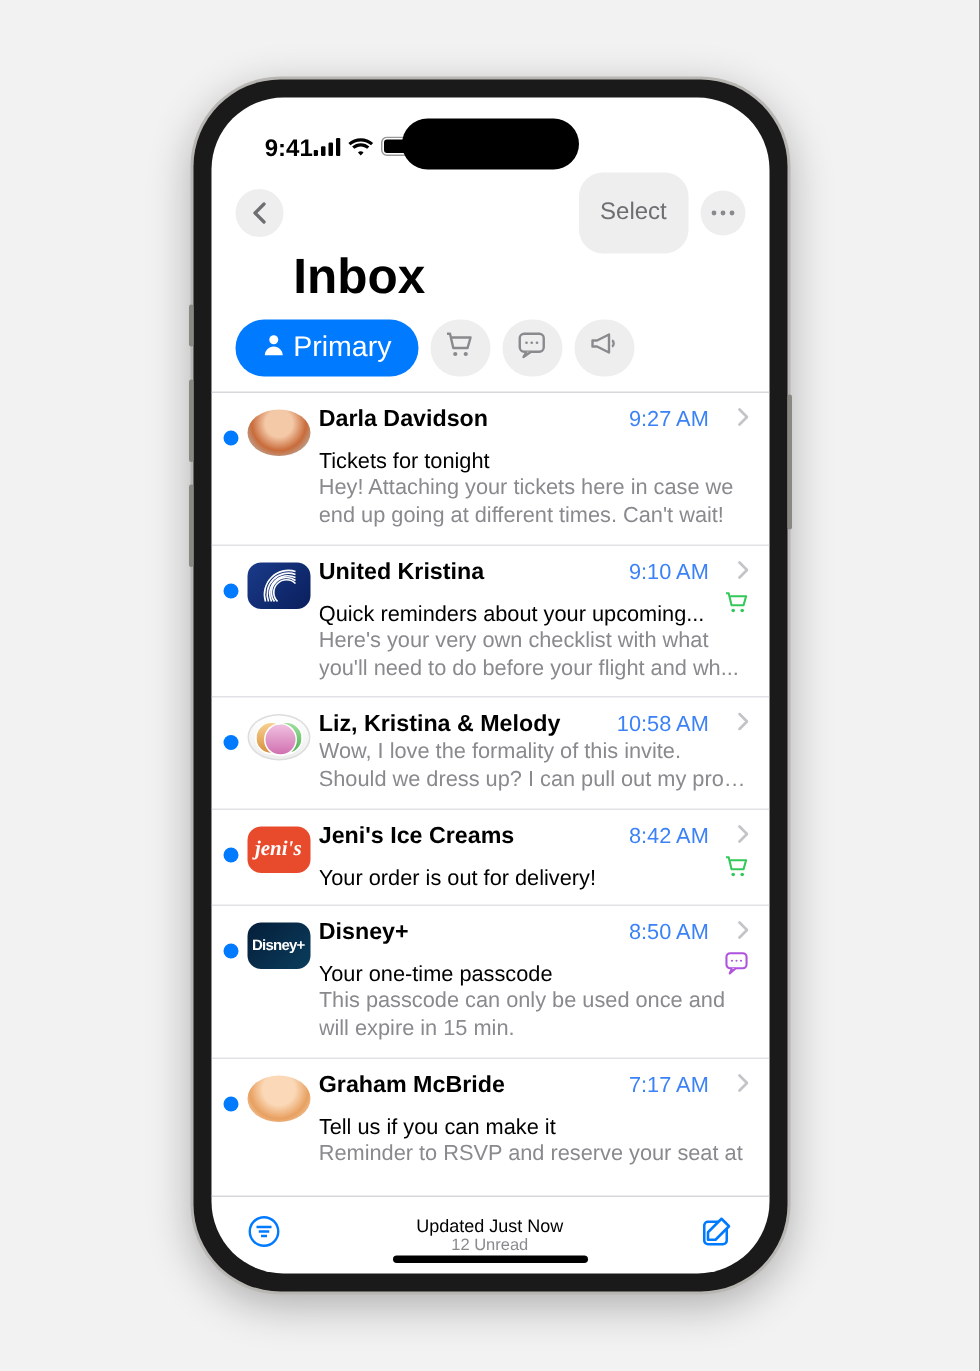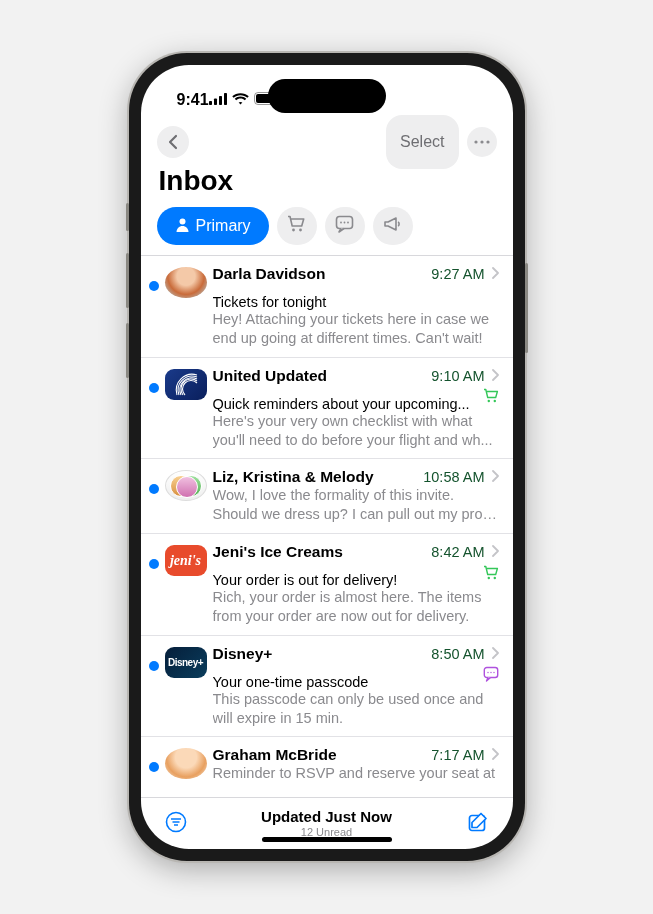--- a/index.html
+++ b/index.html
@@ -63,30 +63,30 @@
     background: #eeeeef; border-radius: 16px;
     padding: 18px 14px; font-size: 16px; color: #6e6e72; text-align: center;
   }
   .more-btn {
     width: 30px; height: 30px; border-radius: 50%;
     background: #eeeeef;
     display: flex; align-items: center; justify-content: center;
     color: #8a8a8e; font-weight: bold; letter-spacing: 1px;
   }
   .title-row { padding: 2px 18px 8px; }
-  .title { font-size: 28px; font-weight: 700; }
+  .title { font-size: 33px; font-weight: 700; margin-left: 37px; }
   .filters {
     display: flex; gap: 8px; padding: 2px 16px 10px;
     border-bottom: 0.5px solid #d8d8dc;
   }
   .filter-primary {
     background: #007aff; color: #fff;
     border-radius: 20px; padding: 8px 18px;
     display: flex; align-items: center; gap: 6px;
-    font-size: 16px; font-weight: 500;
+    font-size: 19px; font-weight: 500;
   }
   .filter-icon-btn {
     width: 40px; height: 38px; border-radius: 20px;
     background: #eeeeef; display: flex;
     align-items: center; justify-content: center;
   }
   .messages {
     flex: 1; overflow: hidden;
     display: flex; flex-direction: column;
   }
@@ -113,41 +113,41 @@
   .av-group .mini { position:absolute; width:22px; height:22px; border-radius:50%; border:1.5px solid #fff; }
   .av-group .m1 { background: linear-gradient(#f8d090,#d89040); top:4px; left:4px; }
   .av-group .m2 { background: linear-gradient(#a0e0a0,#50b050); top:4px; right:4px; }
   .av-group .m3 { background: linear-gradient(#f0c0e0,#d070b0); bottom:2px; left:10px; }
   .av-jenis { background: #e84b2c; font-family: cursive; font-style: italic; font-size: 14px; }
   .av-disney { background: linear-gradient(135deg, #051e3a, #0a3d5c); font-size: 10px; letter-spacing: -0.5px; }
   .av-graham { background: radial-gradient(circle at 50% 30%, #fbd9b8 35%, #e8a060 65%, #f5e8d8 100%); }
   .content-col { flex: 1; min-width: 0; }
   .line1 { display: flex; justify-content: space-between; align-items: baseline; }
   .sender { font-size: 15.5px; font-weight: 600; }
-  .time-wrap { display: flex; align-items: center; gap: 6px; color: #14532d; font-size: 14.5px; }
+  .time-wrap { display: flex; align-items: center; gap: 18px; color: #3b82f6; font-size: 14.5px; }
   .line2 { display: flex; justify-content: space-between; align-items: center; gap: 6px; }
   .subject {
     font-size: 14.5px; font-weight: 400;
     white-space: nowrap; overflow: hidden; text-overflow: ellipsis;
     flex: 1;
     margin-top: 11px;
   }
   .cat-icon { flex-shrink: 0; width: 16px; height: 16px; }
   .preview {
     font-size: 14.5px; color: #8a8a8e; line-height: 1.3;
     display: -webkit-box; -webkit-line-clamp: 2; -webkit-box-orient: vertical;
     overflow: hidden;
   }
   .toolbar {
     height: 52px; border-top: 0.5px solid #d8d8dc;
     display: flex; justify-content: space-between; align-items: center;
     padding: 0 24px;
   }
   .tb-center { text-align: center; line-height: 1.2; }
-  .tb-updated { font-size: 15px; font-weight: 700; }
+  .tb-updated { font-size: 12px; font-weight: 400; }
   .tb-unread { font-size: 11px; color: #8a8a8e; }
   .tb-btn { color: #007aff; }
   .home-ind {
     position: absolute; bottom: 7px; left: 50%; transform: translateX(-50%);
     width: 130px; height: 5px; background: #000; border-radius: 3px;
   }
 </style>
 </head>
 <body>
 
@@ -286,21 +286,21 @@
                   <path d="M8 26 A14 14 0 0 1 26 8"></path>
                   <path d="M10 26 A12 12 0 0 1 26 10"></path>
                   <path d="M12 26 A10 10 0 0 1 26 12"></path>
                   <path d="M14 26 A8 8 0 0 1 26 14"></path>
                 </g>
               </svg>
             </div>
           </div>
           <div class="content-col">
             <div class="line1">
-              <span class="sender">United Updated</span>
+              <span class="sender">United Kristina</span>
               <span class="time-wrap">
                 <span>9:10 AM</span>
                 <span><svg width="8" height="12" viewBox="0 0 8 12">
                     <path d="M2 1l5 5-5 5" stroke="#c4c4c8" stroke-width="1.8" fill="none" stroke-linecap="round" stroke-linejoin="round"></path>
                   </svg></span>
               </span>
             </div>
             <div class="line2">
               <span class="subject">Quick reminders about your upcoming...</span>
               <span><svg class="cat-icon" viewBox="0 0 16 16" fill="none" stroke="#34c759" stroke-width="1.4">
@@ -354,21 +354,20 @@
               </span>
             </div>
             <div class="line2">
               <span class="subject">Your order is out for delivery!</span>
               <span><svg class="cat-icon" viewBox="0 0 16 16" fill="none" stroke="#34c759" stroke-width="1.4">
                   <path d="M1 1.5h1.8l1.9 8h8l1.7-6H4" stroke-linejoin="round"></path>
                   <circle cx="5.8" cy="13" r="1.2" fill="#34c759" stroke="none"></circle>
                   <circle cx="11.8" cy="13" r="1.2" fill="#34c759" stroke="none"></circle>
                 </svg></span>
             </div>
-            <div class="preview">Rich, your order is almost here. The items from your order are now out for delivery.</div>
           </div>
         </div>
         <div class="msg">
           <div class="dot-col">
             <span class="unread-dot"></span>
           </div>
           <div class="avatar-col">
             <div class="avatar square av-disney">Disney+</div>
           </div>
           <div class="content-col">
@@ -403,20 +402,23 @@
           </div>
           <div class="content-col">
             <div class="line1">
               <span class="sender">Graham McBride</span>
               <span class="time-wrap">
                 <span>7:17 AM</span>
                 <span><svg width="8" height="12" viewBox="0 0 8 12">
                     <path d="M2 1l5 5-5 5" stroke="#c4c4c8" stroke-width="1.8" fill="none" stroke-linecap="round" stroke-linejoin="round"></path>
                   </svg></span>
               </span>
+            </div>
+            <div class="line2">
+              <span class="subject">Tell us if you can make it</span>
             </div>
             <div class="preview">Reminder to RSVP and reserve your seat at</div>
           </div>
         </div>
       </div>
 
     <div class="toolbar">
       <span class="tb-btn">
         <svg width="22" height="22" viewBox="0 0 22 22" fill="none" stroke="#007aff" stroke-width="1.6">
             <circle cx="11" cy="11" r="9.5"></circle>

